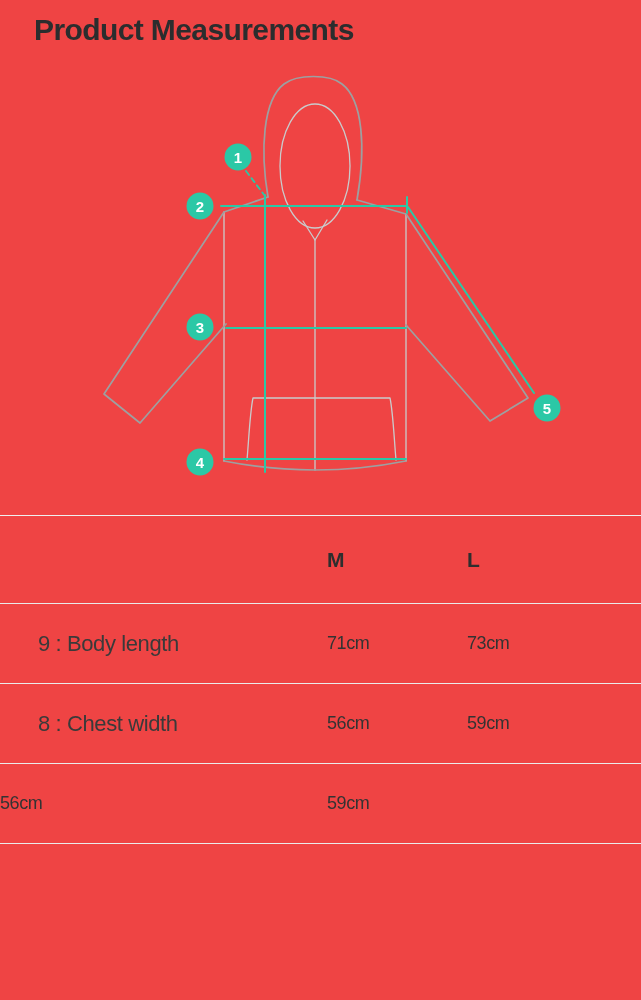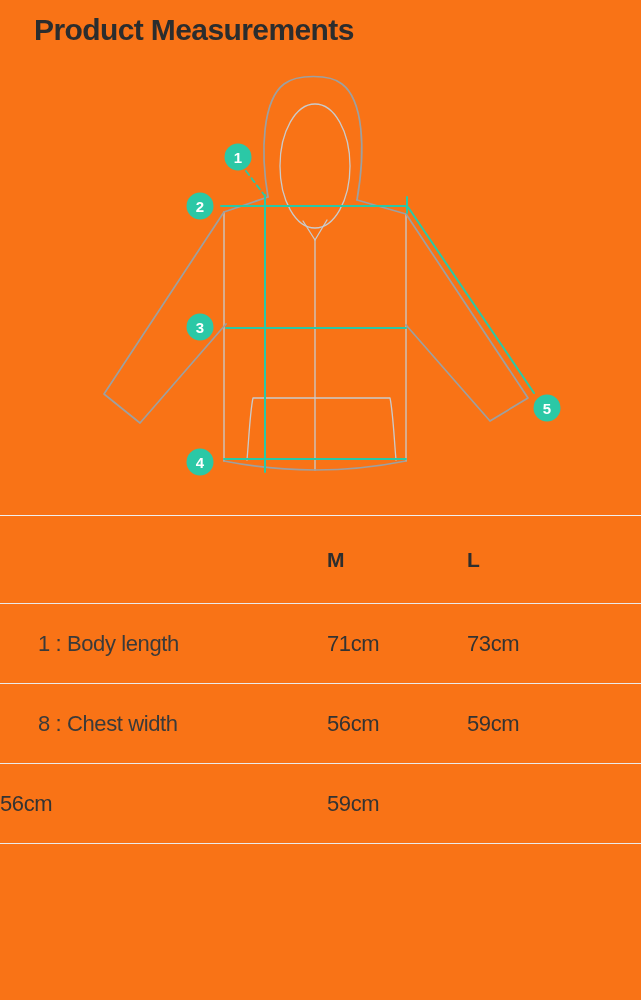--- a/index.html
+++ b/index.html
@@ -5,21 +5,21 @@
   html, body {
     margin: 0;
     padding: 0;
     background: #ffffff;
     font-family: "Liberation Sans", "DejaVu Sans", sans-serif;
   }
   .page {
     position: relative;
     width: 641px;
     height: 1000px;
-    background: #f97316;
+    background: #ef4444;
     overflow: hidden;
   }
   .title {
     position: absolute;
     left: 34px;
     top: 13px;
     margin: 0;
     font-size: 30px;
     font-weight: 700;
     letter-spacing: -0.6px;
@@ -89,21 +89,21 @@
     align-items: center;
   }
   .trow:last-child { border-bottom: none; }
   .cell-label {
     padding-left: 38px;
     font-size: 22px;
     letter-spacing: -0.4px;
     color: #3a3a3a;
   }
   .cell-val {
-    font-size: 22px;
+    font-size: 18px;
     letter-spacing: -0.4px;
     color: #333333;
   }
   .thead .cell-val {
     font-weight: 700;
     font-size: 21px;
     color: #2e2e2e;
   }
 </style>
 </head>
@@ -163,21 +163,21 @@
 
   <div class="size-table">
 
     <div class="thead">
       <div class="cell-label"></div>
       <div class="cell-val">M</div>
       <div class="cell-val">L</div>
     </div>
 
     <div class="trow">
-      <div class="cell-label">1 : Body length</div>
+      <div class="cell-label">9 : Body length</div>
       <div class="cell-val">71cm</div>
       <div class="cell-val">73cm</div>
     </div>
 
 
     <div class="trow">
       <div class="cell-label">8 : Chest width</div>
       <div class="cell-val">56cm</div>
       <div class="cell-val">59cm</div>
     </div>

